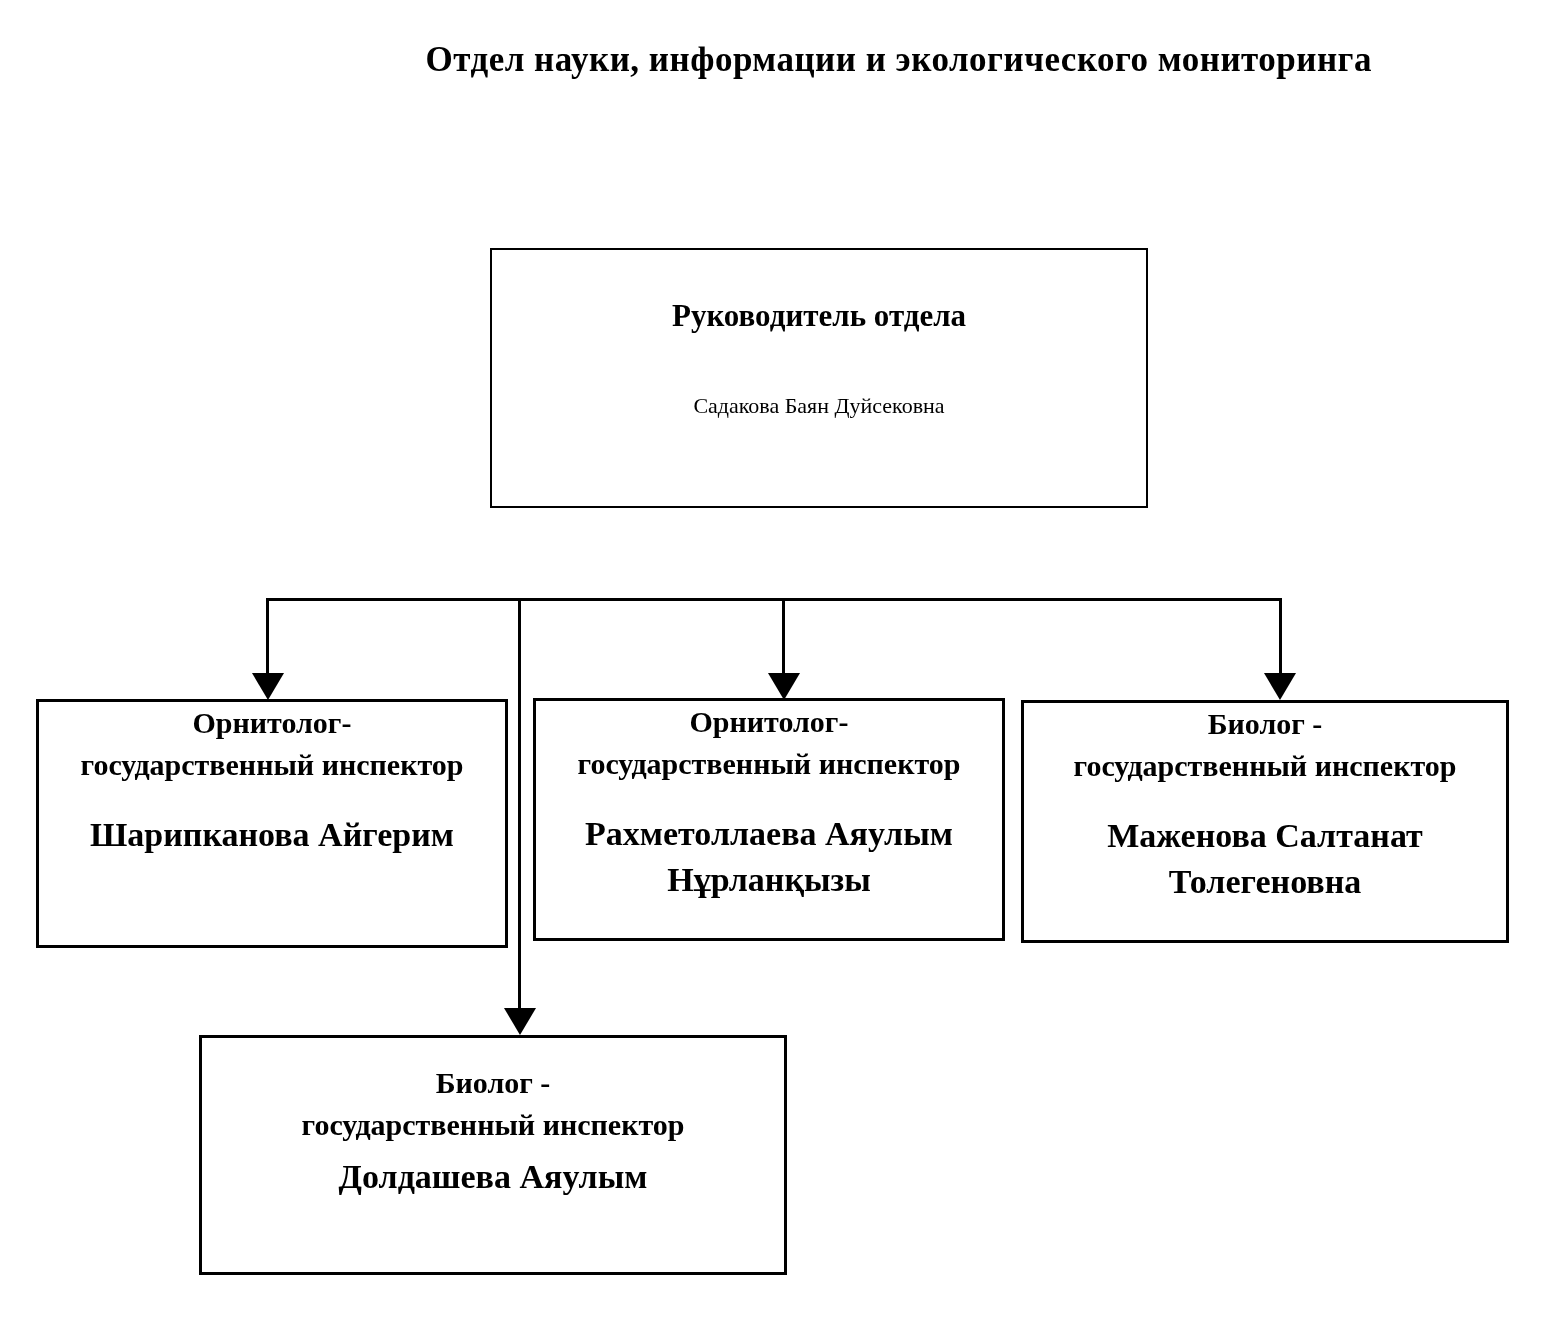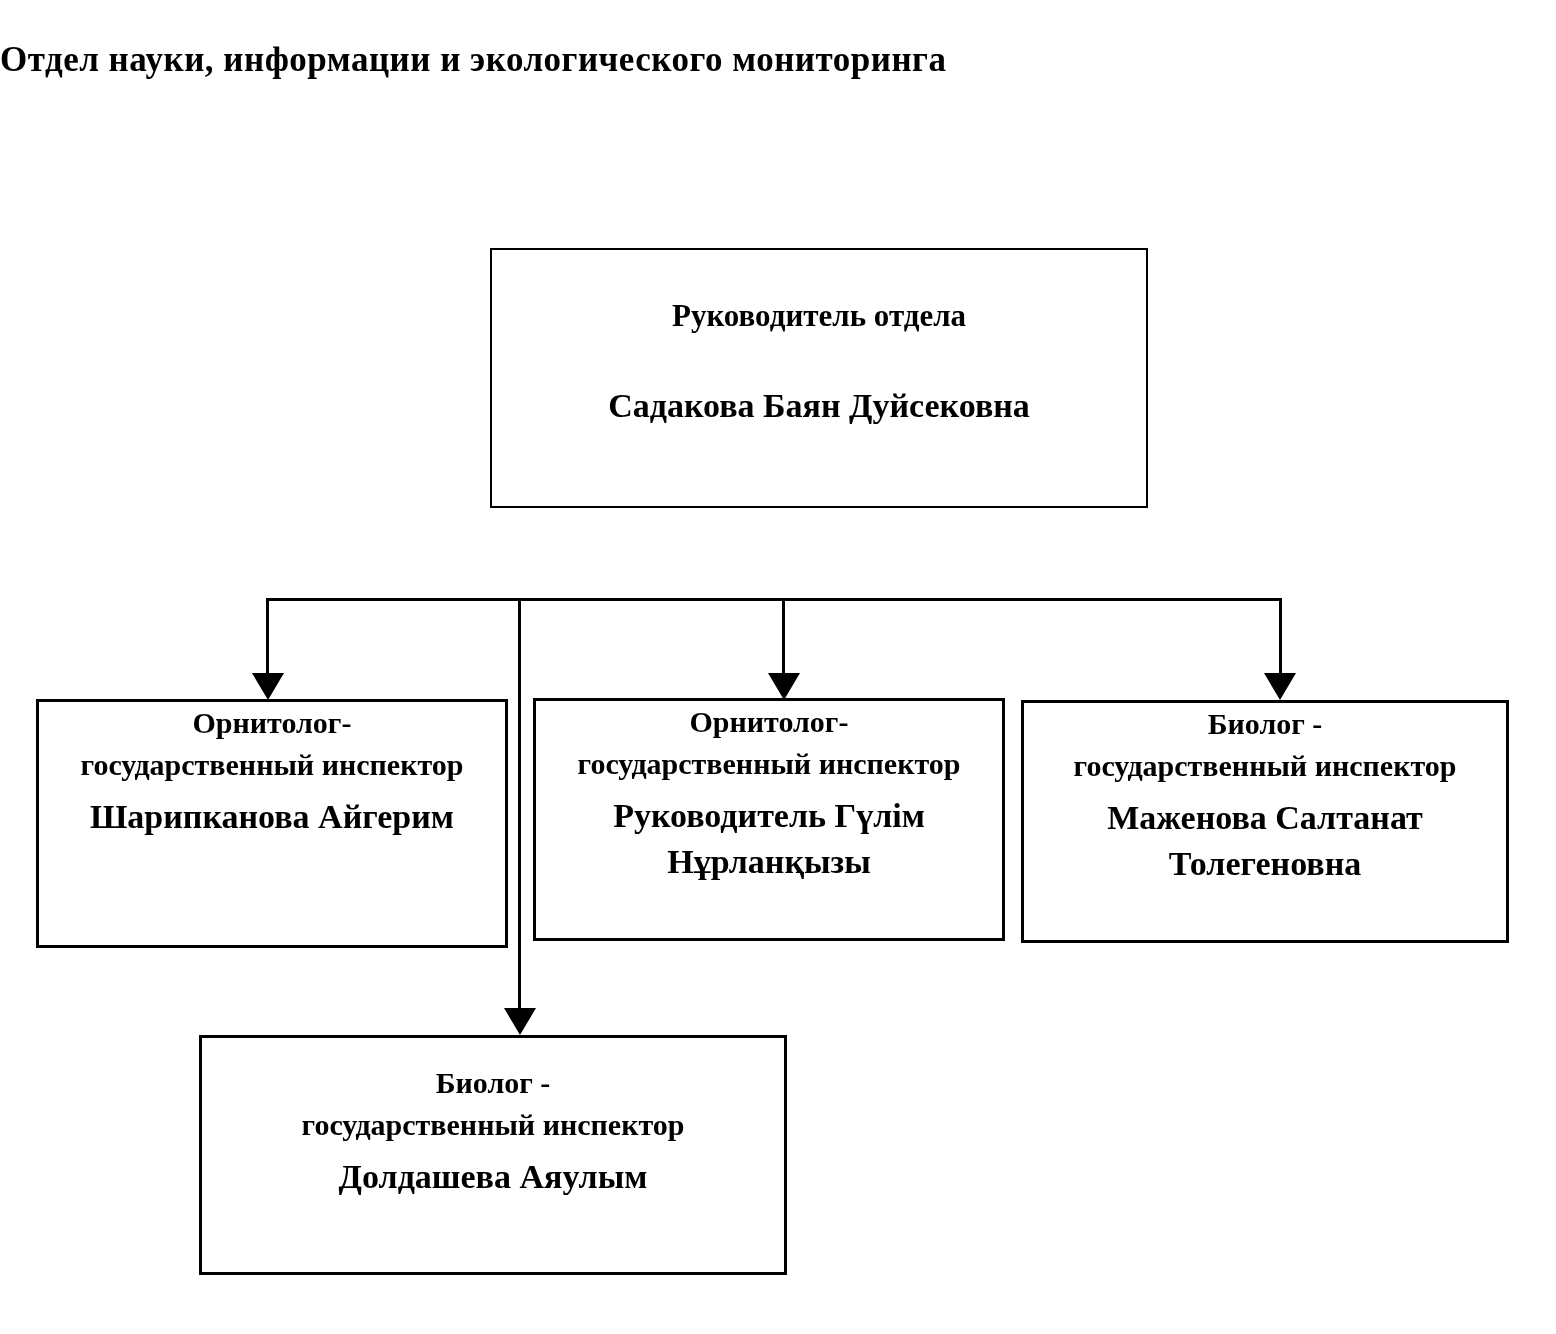--- a/index.html
+++ b/index.html
@@ -14,21 +14,21 @@
     background: #ffffff;
     font-family: "Liberation Serif", serif;
     color: #000000;
     overflow: hidden;
   }
   .title {
     position: absolute;
     left: 0;
     top: 40px;
     width: 1372px;
-    text-align: left;
+    text-align: right;
     font-size: 35px;
     font-weight: bold;
     letter-spacing: 0.5px;
   }
   .box {
     position: absolute;
     background: #ffffff;
     border: 3px solid #000000;
     box-sizing: border-box;
     text-align: center;
@@ -39,37 +39,37 @@
   .box.root {
     border-width: 2px;
     padding-top: 44px;
   }
   .root .role-line {
     font-size: 31px;
     font-weight: bold;
     line-height: 44px;
   }
   .root .name-line {
-    font-size: 34px;
-    font-weight: bold;
+    font-size: 22px;
+    font-weight: normal;
     line-height: 44px;
     margin-top: 46px;
   }
   .sub .role-line {
     font-size: 30px;
     font-weight: bold;
     line-height: 42px;
   }
   .sub .name-line {
     font-size: 34px;
     font-weight: bold;
     line-height: 46px;
   }
   .sub .name-block {
-    margin-top: 8px;
+    margin-top: 26px;
   }
   .sub.tight .name-block {
     margin-top: 8px;
     text-align: right;
   }
   .box.sub {
   }
   .box.sub.tight {
     padding-top: 24px;
   }
@@ -119,21 +119,21 @@
       <div class="name-line">Шарипканова Айгерим</div>
     </div>
   </div>
 
   <div class="box sub" style="left:533px; top:698px; width:472px; height:243px;">
     <div class="role-block">
       <div class="role-line">Орнитолог-</div>
       <div class="role-line">государственный инспектор</div>
     </div>
     <div class="name-block">
-      <div class="name-line">Руководитель Гүлім</div>
+      <div class="name-line">Рахметоллаева Аяулым</div>
       <div class="name-line">Нұрланқызы</div>
     </div>
   </div>
 
   <div class="box sub" style="left:1021px; top:700px; width:488px; height:243px;">
     <div class="role-block">
       <div class="role-line">Биолог -</div>
       <div class="role-line">государственный инспектор</div>
     </div>
     <div class="name-block">

